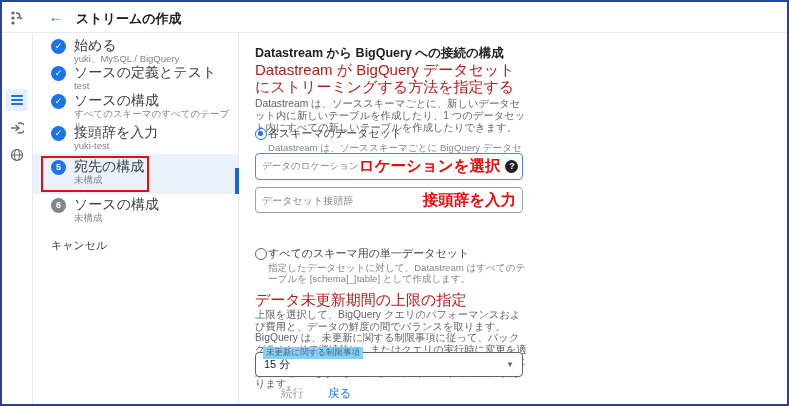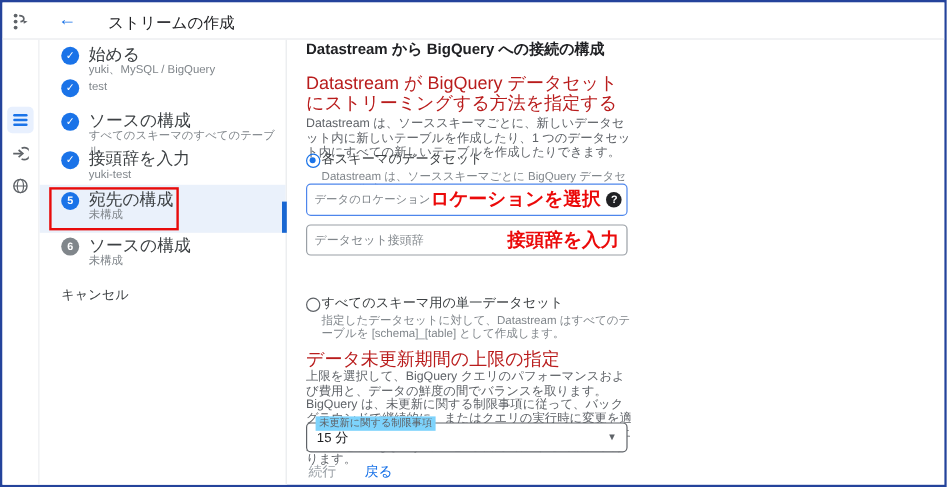--- a/index.html
+++ b/index.html
@@ -7,21 +7,21 @@
   body { font-family:"Liberation Sans","DejaVu Sans",sans-serif; color:#202124; }
   #app { position:relative; width:789px; height:406px; background:#fff;
          border:2px solid #24439b; overflow:hidden; }
 
   
   .header { position:absolute; left:0; top:0; right:0; height:31px;
             border-bottom:1px solid #e8eaed; background:#fff; z-index:2; }
   .logo-btn { position:absolute; left:7px; top:7px; width:18px; height:18px; cursor:pointer; }
   .back-btn { position:absolute; left:44px; top:5px; width:20px; height:20px;
               color:#1a73e8; font-size:15px; line-height:20px; text-align:center; cursor:pointer; }
-  .header-title { position:absolute; left:88px; top:8px; font-size:13px; color:#202124; }
+  .header-title { position:absolute; left:74px; top:8px; font-size:13px; color:#202124;font-weight:bold; }
 
   
   .rail { position:absolute; left:0; top:31px; bottom:0; width:31px;
           border-right:1px solid #e8eaed; background:#fff; }
   .rail-item { position:absolute; left:4px; width:22px; height:22px; border-radius:4px;
                display:flex; align-items:center; justify-content:center; cursor:pointer; }
   .rail-item.selected { background:#e8f0fe; }
   .rail-item.r1 { top:56px; } .rail-item.r2 { top:84px; } .rail-item.r3 { top:111px; }
 
   
@@ -39,21 +39,21 @@
   .step-sub { font-size:9.5px; color:#80868b; line-height:12px; margin-top:1px; }
   .cancel-link { position:absolute; top:205px; left:18px; font-size:11px; color:#3c4043; cursor:pointer; }
   .anno-step-box { position:absolute; left:8px; top:123px; width:108px; height:36px;
                    border:2px solid #e80b0b; z-index:3; pointer-events:none; }
   .scroll-thumb { position:absolute; left:233px; top:166px; width:4px; height:26px;
                   background:#1967d2; z-index:4; cursor:pointer; }
 
   
   .main { position:absolute; left:253px; top:31px; width:272px; height:373px; }
   .m-abs { position:absolute; left:0; width:272px; }
-  .main-title { top:0; font-size:12.5px; font-weight:600; color:#202124; }
+  .main-title { top:12px; font-size:12.5px; font-weight:600; color:#202124; }
   .h-big { font-size:15px; line-height:17px; color:#b91c1c; font-weight:400; }
   .h1 { top:28px; }
   .body-text { font-size:10.3px; line-height:12px; color:#5f6368; }
   .b1 { top:65px; }
   .radio-row { display:flex; gap:1px; align-items:flex-start; cursor:pointer;justify-content:center; }
   .radio1 { top:94px; } .radio2 { top:214px; }
   .radio-circle { width:12px; height:12px; border-radius:50%; border:1.5px solid #1a73e8;
                   position:relative; flex:0 0 12px; margin-top:1px; }
   .radio-circle.on::after { content:""; position:absolute; left:2px; top:2px; width:5px; height:5px;
                   border-radius:50%; background:#1a73e8; }
@@ -83,21 +83,21 @@
             border:1px solid #5f6368; border-radius:4px; display:flex; align-items:center;
             padding:0 8px; cursor:pointer; background:#fff; }
   .select-float { position:absolute; top:-6px; left:7px; background:#7dd3fc; padding:0 3px;
                   font-size:8.5px; color:#5f6368; }
   .select-value { font-size:11px; color:#202124; }
   .select-caret { margin-left:auto; font-size:8px; color:#5f6368; }
 
   .footer-btns { position:absolute; top:351px; left:0; display:flex; gap:20px; }
   .btn { font-size:11.5px; font-weight:500; cursor:pointer; background:none; border:none;
          font-family:inherit; padding:2px 2px; }
-  .btn-continue { color:#9aa0a6; }
+  .btn-continue { color:#9aa0a6;margin-left:24px; }
   .btn-back { color:#1a73e8; }
 
   svg { display:block; }
 </style>
 </head>
 <body>
 
 <div id="app">
 
   <div class="header">
@@ -144,20 +144,21 @@
       <span class="step-dot">✓</span>
       <span>
         <div class="step-title">始める</div>
         <div class="step-sub">yuki、MySQL / BigQuery</div>
       </span>
     </div>
 
     <div class="step step-2">
       <span class="step-dot">✓</span>
       <span>
+        <div class="step-title">ソースの定義とテスト</div>
         <div class="step-sub">test</div>
       </span>
     </div>
 
     <div class="step step-3">
       <span class="step-dot">✓</span>
       <span>
         <div class="step-title">ソースの構成</div>
         <div class="step-sub">すべてのスキーマのすべてのテーブル</div>
       </span>

